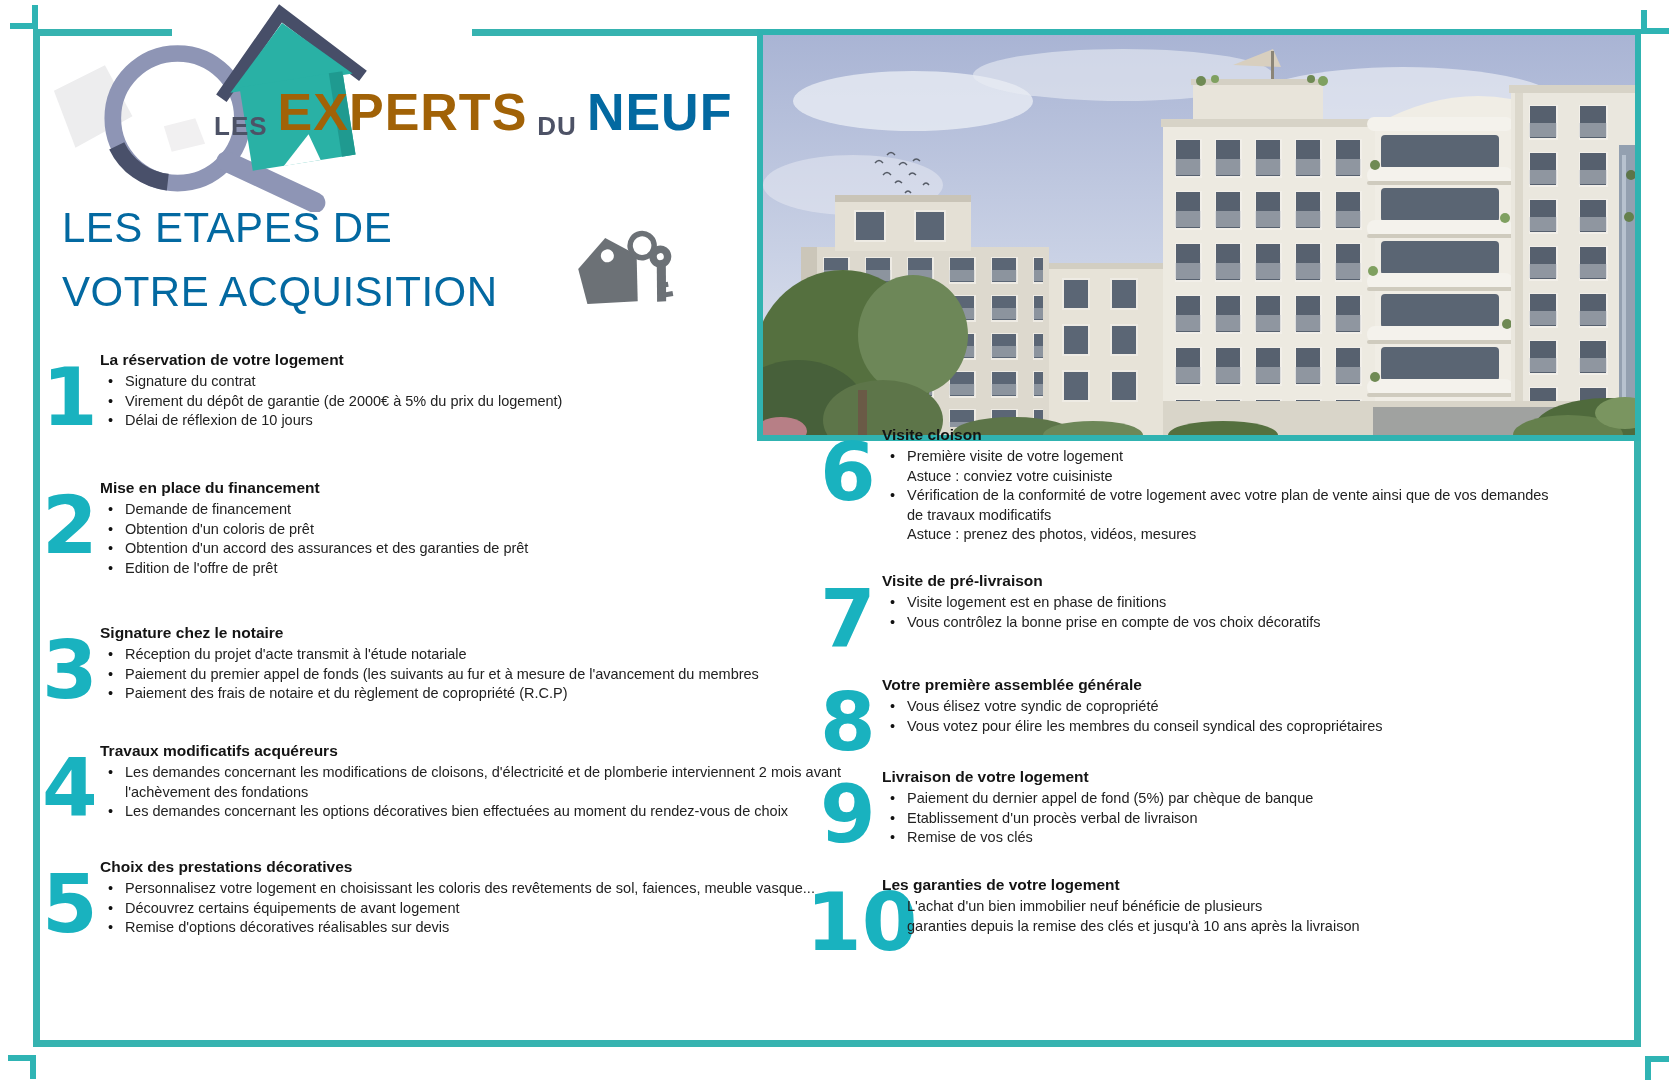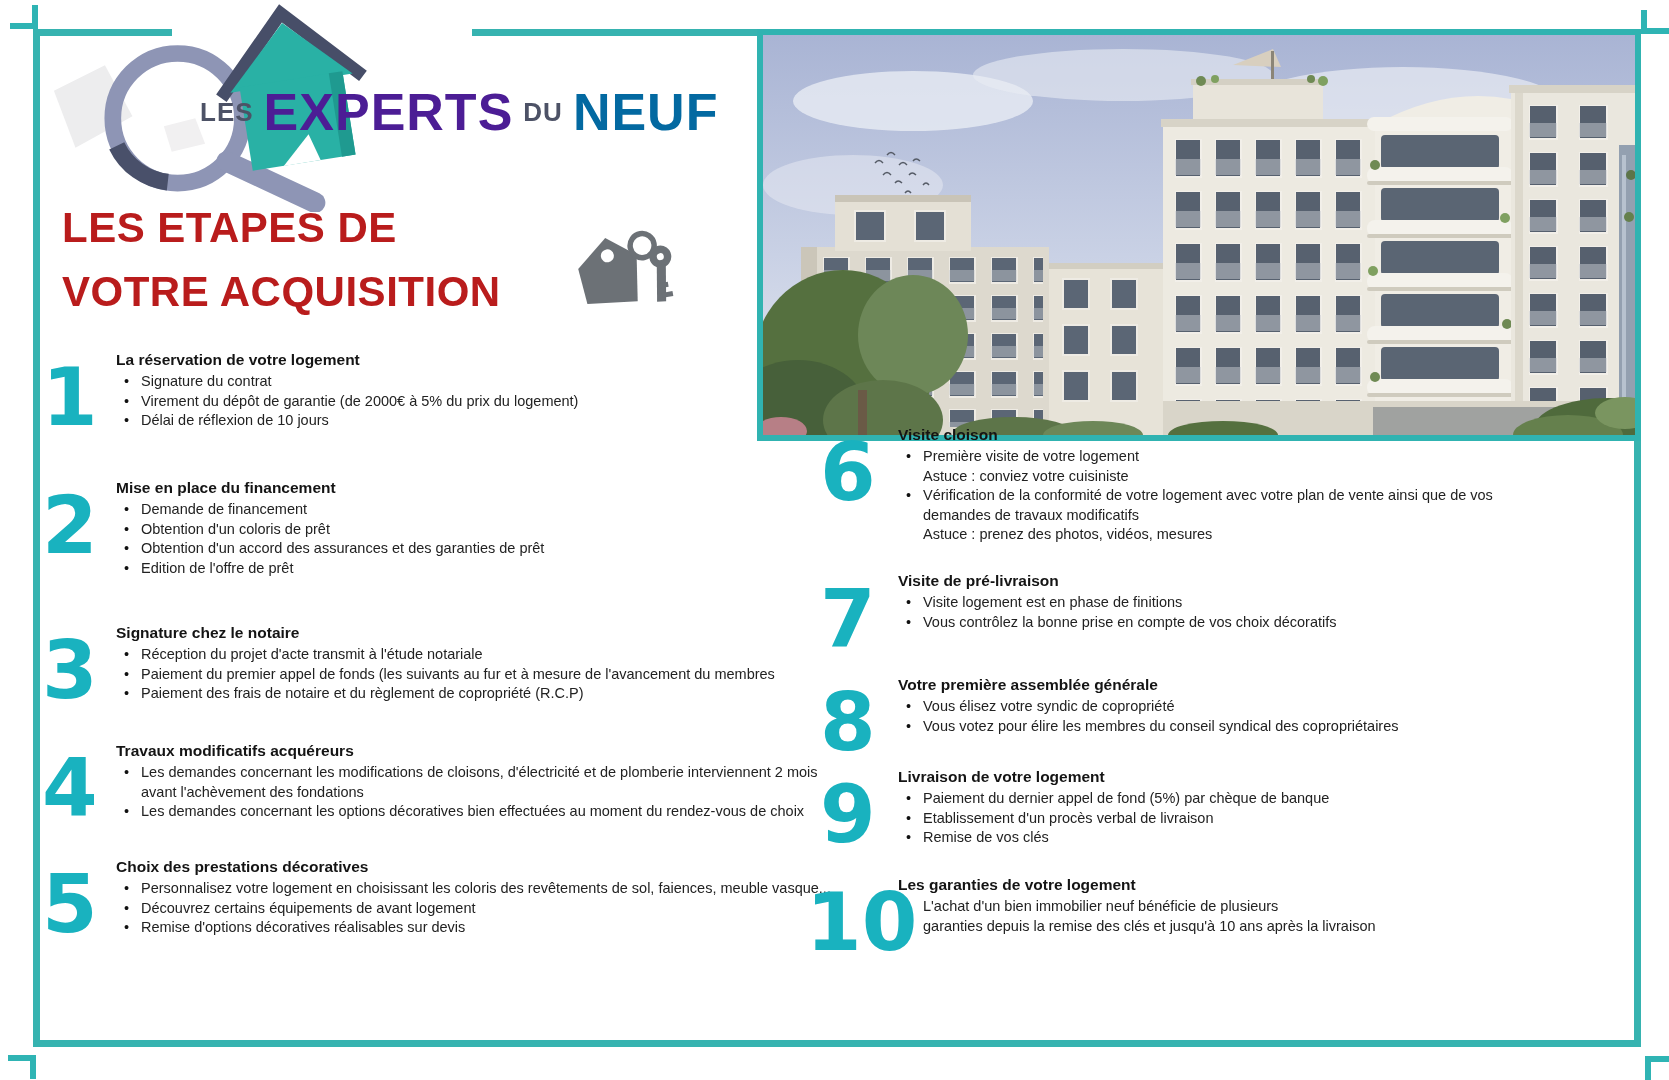--- a/index.html
+++ b/index.html
@@ -11,37 +11,37 @@
   .frame{position:absolute;left:33px;top:29px;width:1608px;height:1018px;
     border:7px solid #36b3b0;box-sizing:border-box;z-index:1;}
   .frame-gap{position:absolute;left:172px;top:27px;width:300px;height:12px;background:#fff;z-index:2;}
   .corner{position:absolute;width:22px;height:18px;border:0 solid #2fb4b4;z-index:3;}
   .corner.tl{left:10px;top:5px;border-right-width:6px;border-bottom-width:6px;}
   .corner.tr{left:1641px;top:10px;border-left-width:6px;border-bottom-width:6px;}
   .corner.bl{left:8px;top:1055px;border-right-width:6px;border-top-width:6px;}
   .corner.br{left:1645px;top:1056px;border-left-width:6px;border-top-width:6px;}
   
   .logo-art{position:absolute;left:48px;top:0px;width:432px;height:212px;z-index:4;}
-  .logo-text{position:absolute;left:200px;top:82px;z-index:4;display:flex;align-items:center;gap:10px;white-space:nowrap;}
+  .logo-text{position:absolute;left:214px;top:82px;z-index:4;display:flex;align-items:flex-end;gap:10px;white-space:nowrap;}
   .logo-text .sm{font-size:26px;font-weight:700;color:#4d5266;letter-spacing:1px;}
-  .logo-text .lg{font-size:52px;font-weight:700;color:#4c1d95;letter-spacing:1px;}
+  .logo-text .lg{font-size:52px;font-weight:700;color:#a16207;letter-spacing:1px;}
   .logo-text .lg.neuf{color:#0369a1;}
   
-  .main-title{position:absolute;left:62px;top:196px;z-index:4;color:#b91c1c;
-    font-size:42px;font-weight:700;line-height:64px;letter-spacing:.5px;white-space:nowrap;}
+  .main-title{position:absolute;left:62px;top:196px;z-index:4;color:#0369a1;
+    font-size:42px;font-weight:400;line-height:64px;letter-spacing:.5px;white-space:nowrap;}
   .keys-icon{position:absolute;left:553px;top:220px;width:132px;height:102px;z-index:4;}
   
   .photo{position:absolute;left:757px;top:29px;width:884px;height:412px;
     border:6px solid #30b3b1;box-sizing:border-box;z-index:2;background:#c9d1e5;}
   .photo svg{display:block;width:100%;height:100%;}
   
   .step{position:absolute;display:flex;z-index:4;}
   .step-number{flex:0 0 auto;font-weight:800;font-size:80px;line-height:84px;
     color:#19b2bf;margin-top:6px;font-family:"DejaVu Sans","Liberation Sans",sans-serif;}
-  .step-body{flex:1 1 auto;min-width:0;margin-left:16px;}
+  .step-body{flex:1 1 auto;min-width:0;margin-left:0;}
   .step-title{font-size:15.5px;font-weight:700;color:#141414;line-height:20px;margin-bottom:2px;}
   .item{font-size:14.5px;line-height:19.5px;color:#222;}
   .item.bullet{display:flex;}
   .item .dot{flex:0 0 17px;margin-left:8px;color:#111;}
   .item .txt{flex:1 1 auto;min-width:0;}
   .item.sub{padding-left:25px;}
   
   .s1{left:42px;top:350px;width:792px;} .s1 .step-number{width:58px;}
   .s2{left:42px;top:478px;width:792px;} .s2 .step-number{width:58px;}
   .s3{left:42px;top:623px;width:792px;} .s3 .step-number{width:58px;}

